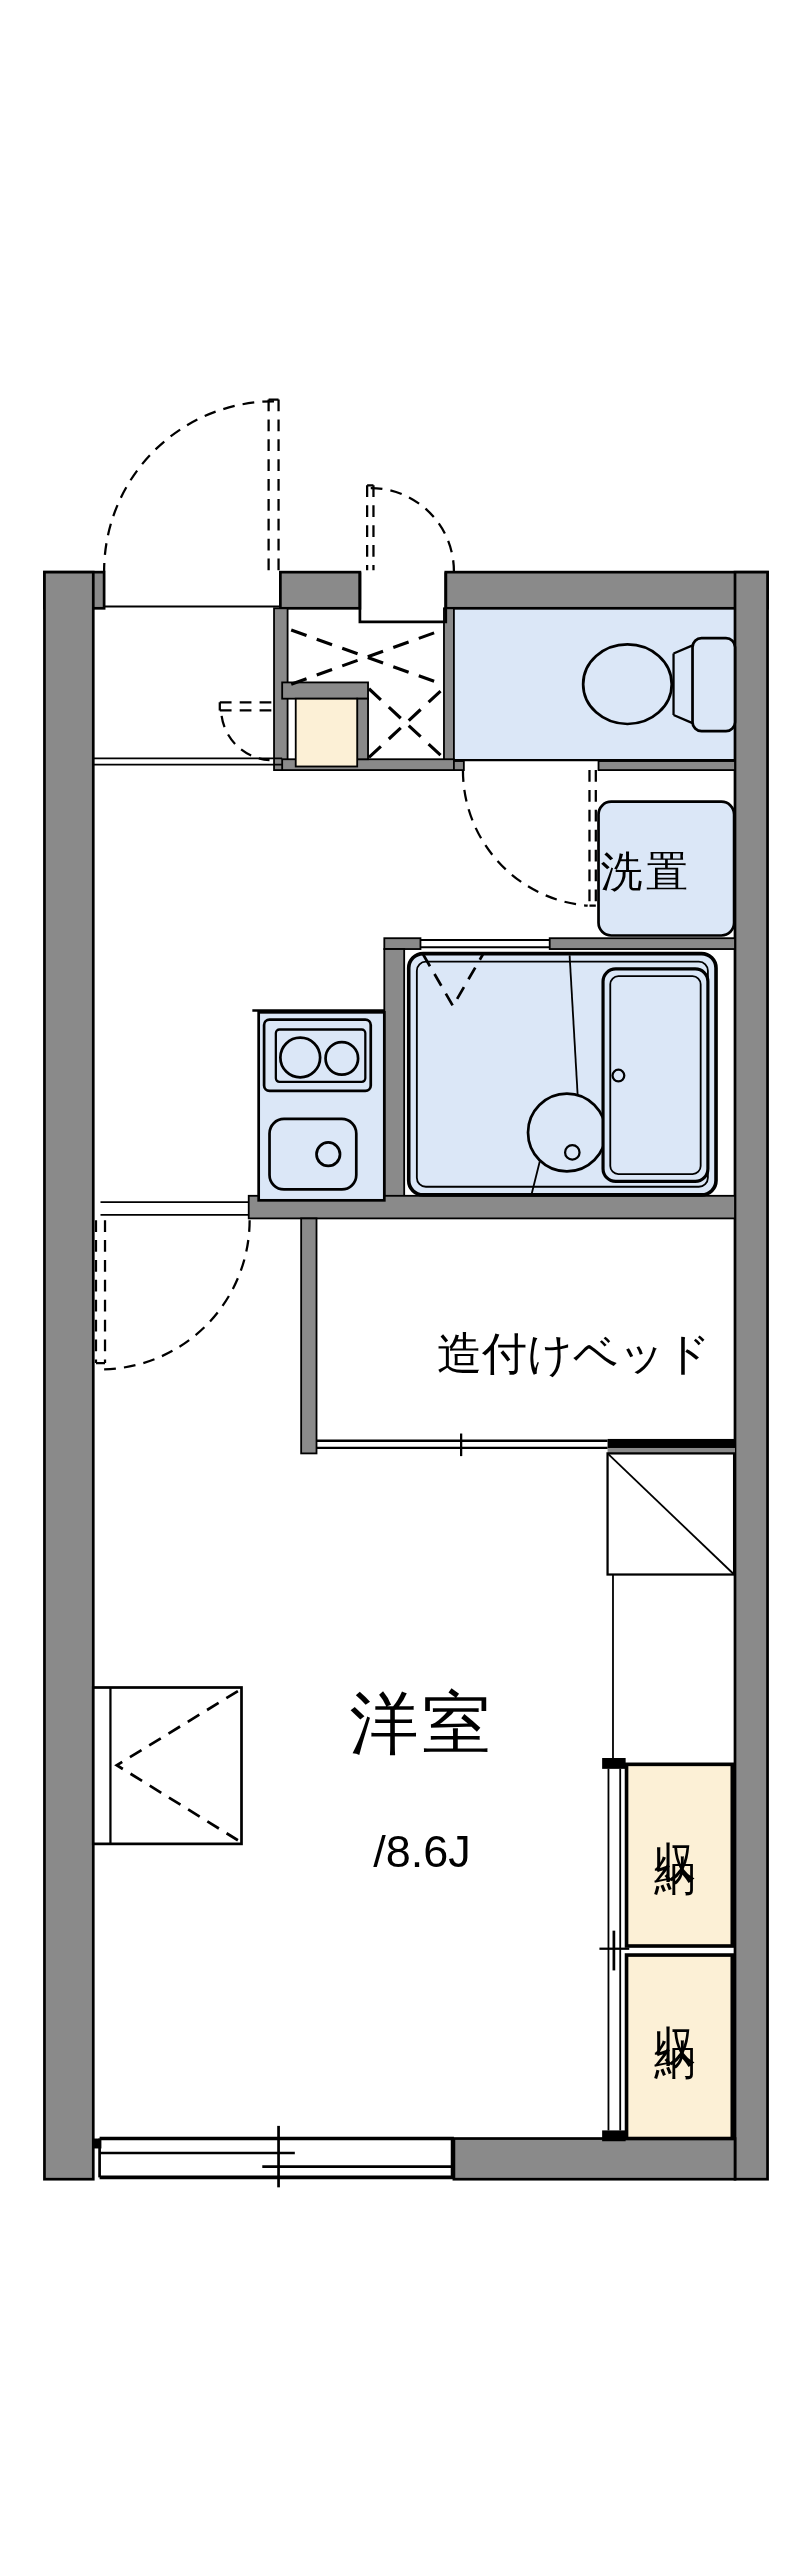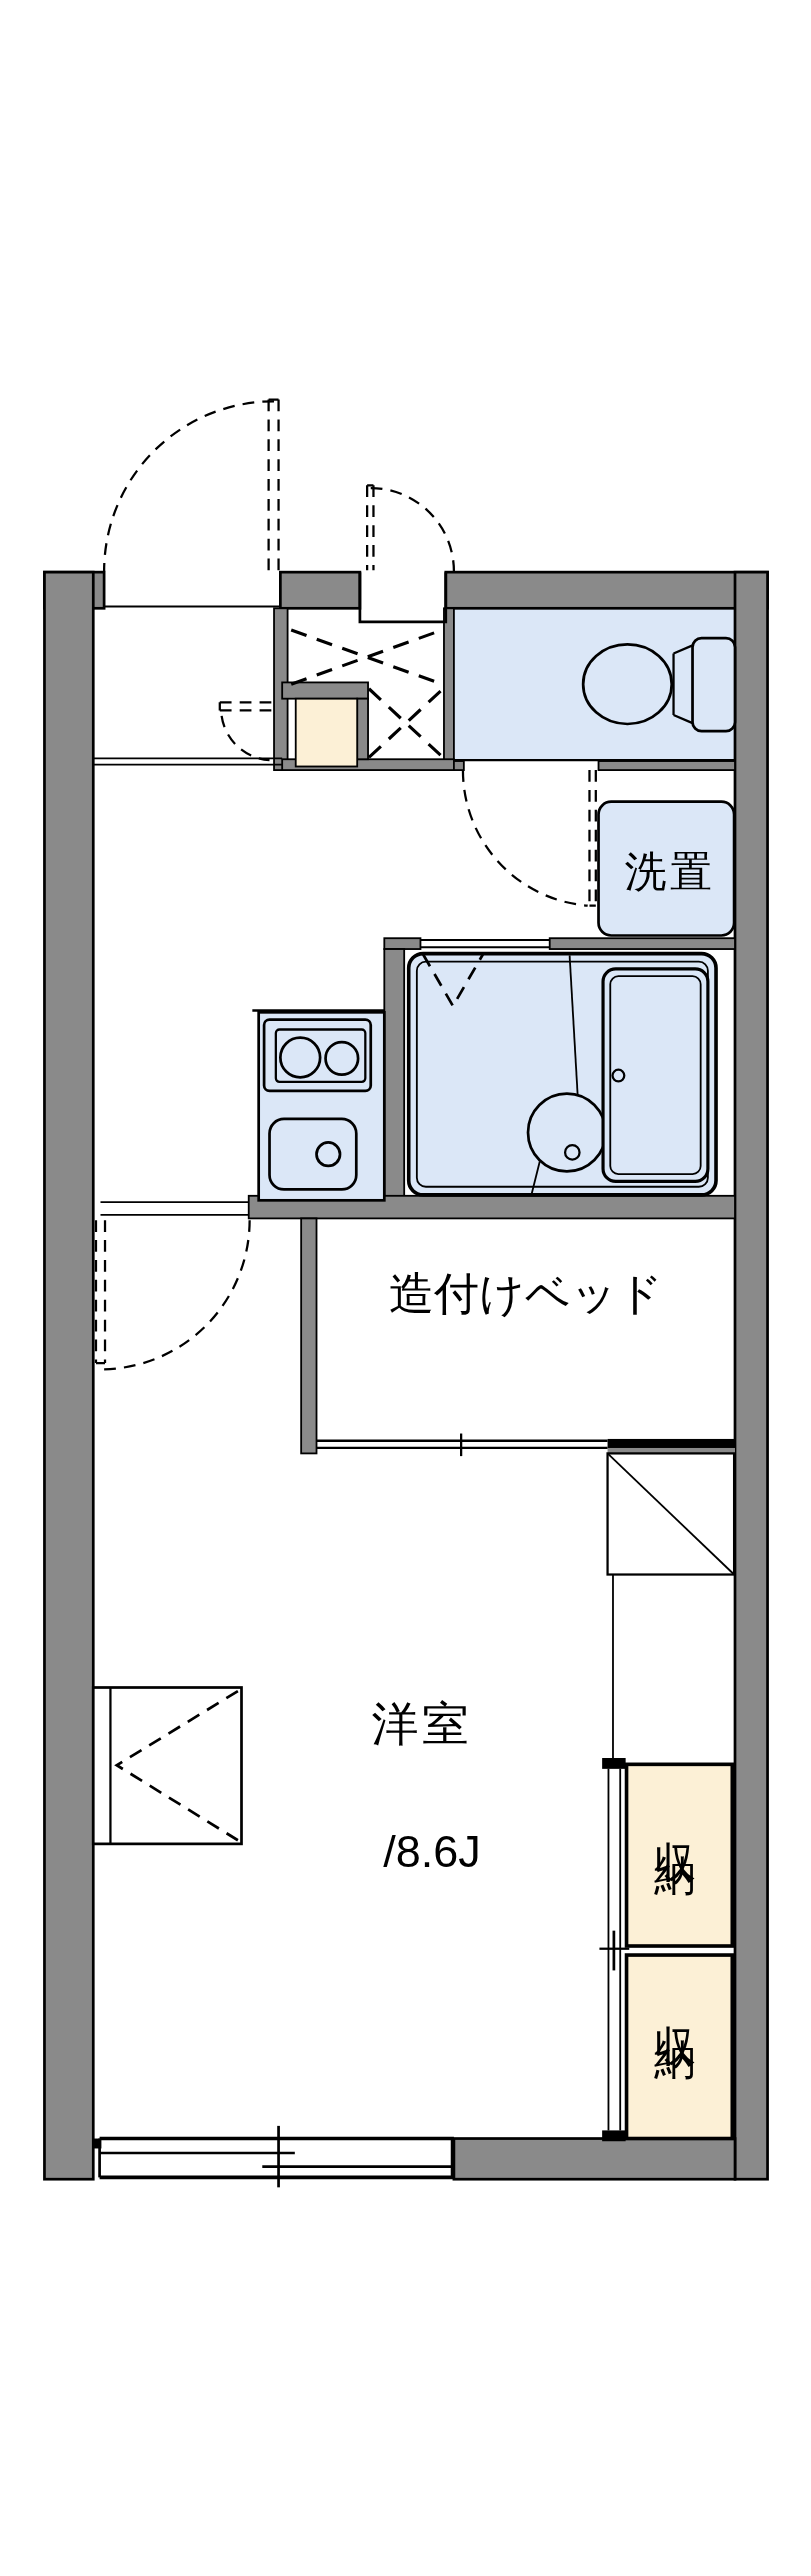--- a/index.html
+++ b/index.html
@@ -3,25 +3,25 @@
 <meta charset="utf-8">
 <title>Floor Plan</title>
 <style>
   html,body{margin:0;padding:0;background:#fff;}
   #canvas{
     position:relative;width:812px;height:2576px;background:var(--bg,#fff);
     font-family:"Liberation Sans","DejaVu Sans",sans-serif;overflow:hidden;
   }
   #plan-svg{position:absolute;left:0;top:0;}
   .label{position:absolute;color:#000;text-align:center;white-space:nowrap;}
-  .lbl-bed{left:317px;top:1264px;width:418px;font-size:45px;line-height:60px;}
-  .lbl-room-name{left:92px;top:1688px;width:660px;font-size:47px;line-height:72px;letter-spacing:3.6px;font-family:Liberation Serif, serif;}
+  .lbl-bed{left:317px;top:1324px;width:418px;font-size:45px;line-height:60px;padding-left:48px;}
+  .lbl-room-name{left:92px;top:1688px;width:660px;font-size:69px;line-height:72px;letter-spacing:3.6px;font-family:Liberation Serif, serif;}
   .lbl-room-area{left:92px;top:1761px;width:660px;font-size:45px;line-height:51px;}
-  .lbl-room-jo{left:92px;top:1826px;width:660px;font-size:45px;line-height:51px;margin-left:10px;}
-  .lbl-washer{left:603px;top:844px;width:134px;font-size:42px;letter-spacing:3.6px;}
+  .lbl-room-jo{left:92px;top:1826px;width:660px;font-size:45px;line-height:51px;}
+  .lbl-washer{left:579px;top:844px;width:134px;font-size:42px;letter-spacing:3.6px;}
   .lbl-closet{writing-mode:vertical-rl;text-orientation:upright;font-size:42px;letter-spacing:14.5px;left:656px;width:47px;height:118px;text-align:left;}
   .lbl-closet.upper{top:1808px;}
   .lbl-closet.lower{top:1992px;}
 
   
   .wall{fill:var(--wall,#8a8a8a);stroke:#000;stroke-width:3;}
   .wall-thin{fill:var(--wall,#8a8a8a);stroke:#000;stroke-width:2;}
   .blue{fill:var(--water,#dbe7f7);}
   .cream{fill:var(--storage,#fcf0d6);}
   .ln{stroke:#000;fill:none;}

